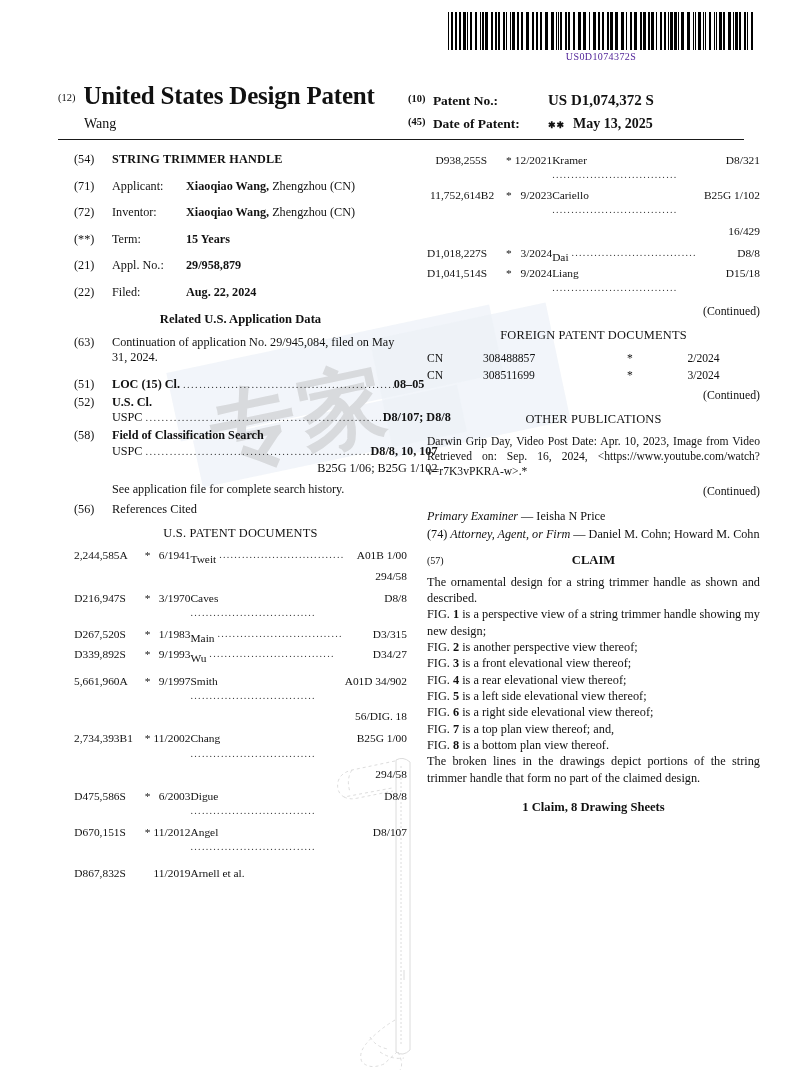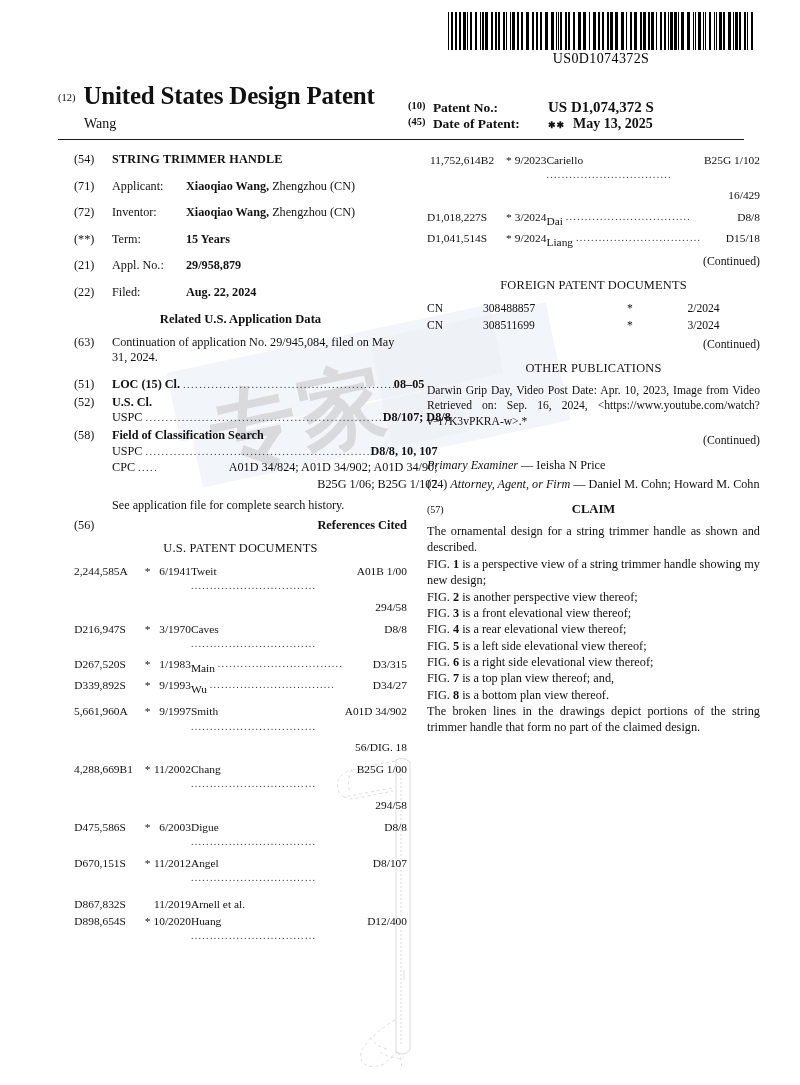--- a/index.html
+++ b/index.html
@@ -65,24 +65,24 @@
     text-align: center;
     z-index: 10;
   }
   .barcode {
     height: 38px;
     width: 100%;
     display: block;
   }
   .barcode-num {
     font-family: "Liberation Serif", serif;
-    font-size: 14px;
+    font-size: 10px;
     letter-spacing: .4px;
     margin-top: 1px;
-    color: #000000;
+    color: #4c1d95;
   }
 
   
   .header {
     position: absolute;
     left: 58px;
     top: 82px;
     width: 686px;
     z-index: 10;
   }
@@ -111,21 +111,21 @@
     margin-top: 6px;
     margin-left: 26px;
   }
 
   .hdr-right .hr-line {
     display: flex;
     align-items: baseline;
     font-size: 13.5px;
     font-weight: bold;
   }
-  .hdr-right .hr-line + .hr-line { }
+  .hdr-right .hr-line + .hr-line { margin-top: 7px; }
   .hr-label { width: 140px; }
   .hr-value { font-size: 15px; font-weight: bold; }
   .hr-value.small { font-size: 14px; }
   .stars { font-size: 9px; letter-spacing: 1px; margin-right: 8px; vertical-align: 1px; }
 
   .rule {
     border-top: 1.6px solid #1a1a1a;
     margin-top: 7px;
     width: 686px;
   }
@@ -153,21 +153,21 @@
     flex: none;
   }
   .fld .body { flex: 1; }
   .lbl {
     display: inline-block;
     width: 74px;
   }
   .b { font-weight: bold; }
   .ttl-bold { font-weight: bold; letter-spacing: .2px; }
 
-  .ctr { text-align: right; font-weight: bold; font-size: 12.4px; }
+  .ctr { text-align: left; font-weight: normal; font-size: 12.4px; }
 
   .sec-head {
     text-align: center;
     font-weight: bold;
     font-size: 12.6px;
     margin: 9px 0 8px 0;
   }
   .sec-head-sm {
     text-align: center;
     font-size: 12.4px;
@@ -459,25 +459,20 @@
 
       <div class="fld" style="margin-bottom:4px;">
         <span class="num">(58)</span>
         <span class="body">
           <div class="b">Field of Classification Search</div>
           <span class="cls-row">
             <span class="k">USPC</span>
             <span class="fill">.................................................................</span>
             <span class="v">D8/8, 10, 107</span>
           </span>
-          <span class="cls-row">
-            <span class="k">CPC</span>
-            <span class="fill">.....</span>
-            <span class="v" style="font-weight:normal;">A01D 34/824; A01D 34/902; A01D 34/90;</span>
-          </span>
           <div class="cls-sub">B25G 1/06; B25G 1/102</div>
           <div style="margin-top:6px;">See application file for complete search history.</div>
         </span>
       </div>
 
       <div class="fld" style="margin-bottom:0;">
         <span class="num">(56)</span>
         <span class="body">
           <div class="ctr">References Cited</div>
         </span>
@@ -536,21 +531,21 @@
               <td class="c-name"><span class="nm">Smith</span> <span class="name-dots">.................................</span></td>
               <td class="c-cls">A01D 34/902</td>
             </tr>
             <tr>
               <td colspan="6" class="sub-cls">56/DIG. 18</td>
             </tr>
             <tr>
               <td colspan="6" class="rt-pad"></td>
             </tr>
             <tr>
-              <td class="c-num">4,288,669</td>
+              <td class="c-num">2,734,393</td>
               <td class="c-kind">B1</td>
               <td class="c-star">*</td>
               <td class="c-date">11/2002</td>
               <td class="c-name"><span class="nm">Chang</span> <span class="name-dots">.................................</span></td>
               <td class="c-cls">B25G 1/00</td>
             </tr>
             <tr>
               <td colspan="6" class="sub-cls">294/58</td>
             </tr>
             <tr>
@@ -576,36 +571,36 @@
               <td colspan="6" class="rt-pad"></td>
             </tr>
             <tr>
               <td class="c-num">D867,832</td>
               <td class="c-kind">S</td>
               <td class="c-star"></td>
               <td class="c-date">11/2019</td>
               <td class="c-name"><span class="nm">Arnell et al.</span> </td>
               <td class="c-cls"></td>
             </tr>
-            <tr>
-              <td class="c-num">D898,654</td>
-              <td class="c-kind">S</td>
-              <td class="c-star">*</td>
-              <td class="c-date">10/2020</td>
-              <td class="c-name"><span class="nm">Huang</span> <span class="name-dots">.................................</span></td>
-              <td class="c-cls">D12/400</td>
-            </tr>
           </tbody>
       </table>
     </div>
 
     <div class="col-right">
 
       <table class="reftable">
         <tbody id="right-ref-rows">
+            <tr>
+              <td class="c-num">D938,255</td>
+              <td class="c-kind">S</td>
+              <td class="c-star">*</td>
+              <td class="c-date">12/2021</td>
+              <td class="c-name"><span class="nm">Kramer</span> <span class="name-dots">.................................</span></td>
+              <td class="c-cls">D8/321</td>
+            </tr>
             <tr>
               <td class="c-num">11,752,614</td>
               <td class="c-kind">B2</td>
               <td class="c-star">*</td>
               <td class="c-date">9/2023</td>
               <td class="c-name"><span class="nm">Cariello</span> <span class="name-dots">.................................</span></td>
               <td class="c-cls">B25G 1/102</td>
             </tr>
             <tr>
               <td colspan="6" class="sub-cls">16/429</td>
@@ -678,20 +673,21 @@
             <div>FIG. <b>3</b> is a front elevational view thereof;</div>
             <div>FIG. <b>4</b> is a rear elevational view thereof;</div>
             <div>FIG. <b>5</b> is a left side elevational view thereof;</div>
             <div>FIG. <b>6</b> is a right side elevational view thereof;</div>
             <div>FIG. <b>7</b> is a top plan view thereof; and,</div>
             <div>FIG. <b>8</b> is a bottom plan view thereof.</div>
           </div>
         <div>The broken lines in the drawings depict portions of the string trimmer handle that form no part of the claimed design.</div>
       </div>
 
+      <div class="sheets">1 Claim, 8 Drawing Sheets</div>
     </div>
   </div>
 
   <div class="drawing">
     <svg viewBox="0 0 200 320">
       <g fill="none" stroke="#d8d8d8" stroke-width="0.9">
 
         <path d="M96 8 L96 300"></path>
         <path d="M110 10 L110 298"></path>
         <path d="M96 300 Q103 305 110 298"></path>

